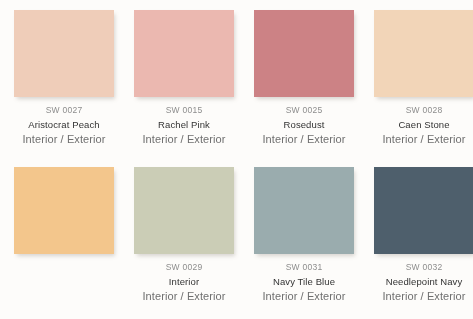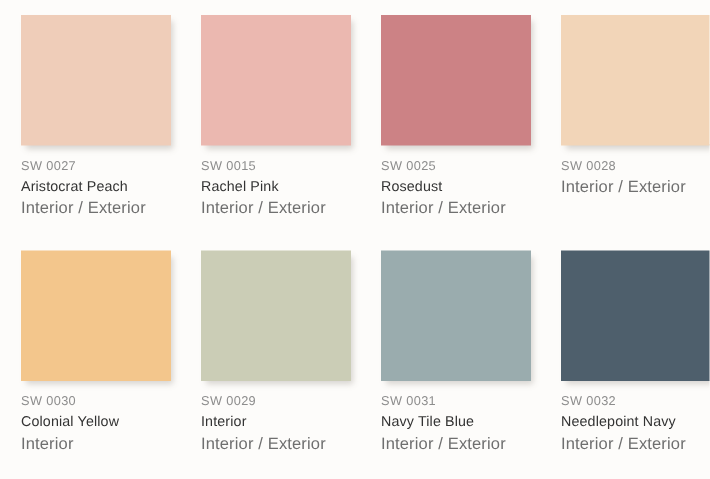--- a/index.html
+++ b/index.html
@@ -22,20 +22,21 @@
     grid-template-columns: repeat(4, 100px);
     grid-template-rows: repeat(2, auto);
     column-gap: 20px;
     row-gap: 22px;
     padding: 10px 0 0 14px;
   }
 
   .swatch-card {
     width: 100px;
     display: block;
+    text-align: center;
   }
 
   .swatch-chip {
     width: 100px;
     height: 87px;
     box-shadow: 2px 3px 4px -1px rgba(120, 110, 100, 0.28);
     display: block;
   }
 
   .swatch-meta {
@@ -99,31 +100,27 @@
       <span class="swatch-code">SW 0025</span>
       <span class="swatch-name">Rosedust</span>
       <span class="swatch-usage">Interior / Exterior</span>
     </div>
   </div>
 
   <div class="swatch-card">
     <div class="swatch-chip" style="background-color: #f2d5b8;"></div>
     <div class="swatch-meta">
       <span class="swatch-code">SW 0028</span>
+      <span class="swatch-name">Caen Stone</span>
       <span class="swatch-usage">Interior / Exterior</span>
     </div>
   </div>
 
   <div class="swatch-card">
     <div class="swatch-chip" style="background-color: #f3c68c;"></div>
-    <div class="swatch-meta">
-      <span class="swatch-code">SW 0030</span>
-      <span class="swatch-name">Colonial Yellow</span>
-      <span class="swatch-usage">Interior</span>
-    </div>
   </div>
 
   <div class="swatch-card">
     <div class="swatch-chip" style="background-color: #cbcdb6;"></div>
     <div class="swatch-meta">
       <span class="swatch-code">SW 0029</span>
       <span class="swatch-name">Interior</span>
       <span class="swatch-usage">Interior / Exterior</span>
     </div>
   </div>

